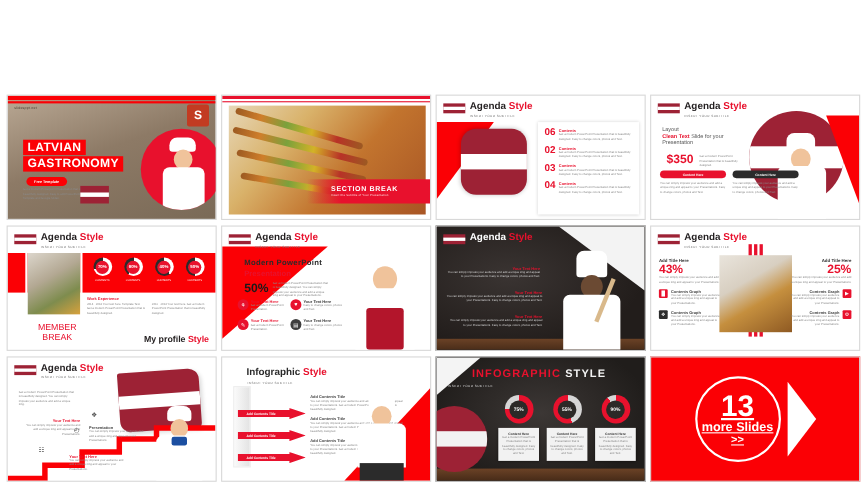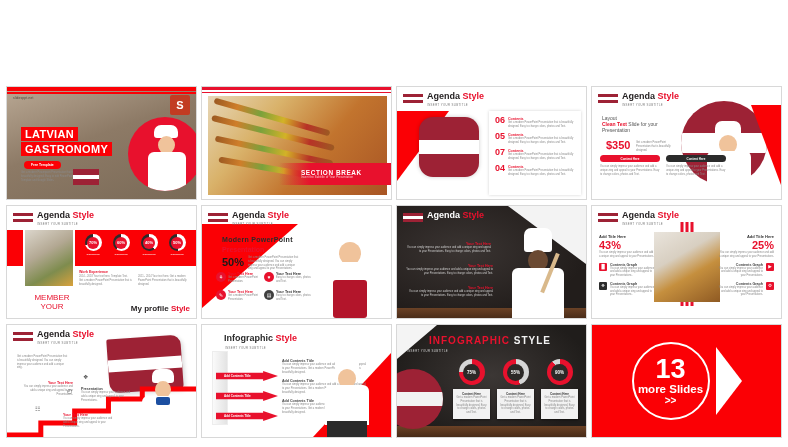--- a/index.html
+++ b/index.html
@@ -231,21 +231,21 @@
   .s11 .sub{ position:absolute; left:10px; top:22px;}
   .s11 .cards{ position:absolute; left:56px; right:8px; top:34px; display:flex; gap:7px;}
   .s11 .card{ flex:1; display:flex; flex-direction:column; align-items:center;}
   .s11 .panel{ margin-top:4px; width:100%; background:#f2f2f2; padding:3px 3px 4px;
                text-align:center; box-shadow:0 1px 2px rgba(0,0,0,.5);}
   .s11 .panel .h{ font-size:3px; font-weight:bold; color:#333;}
 
   
   .s12{ background:#fb0005; display:flex; align-items:center; justify-content:center; gap:4px;}
   .s12 .circle{ width:78px; height:78px; border-radius:50%; border:2.5px solid #fff;
-                display:flex; flex-direction:column; align-items:center; justify-content:center; color:#fff;}
+                display:flex; flex-direction:column; align-items:center; justify-content:center; color:#fff;text-decoration:underline;}
   .s12 .n{ font-size:27px; font-weight:bold; line-height:1;}
   .s12 .m{ font-size:11.5px; font-weight:bold; line-height:1.2;}
   .s12 .c{ font-size:10px; font-weight:bold; line-height:1;}
   .s12 .chev{ width:0;height:0; border-left:26px solid #fff;
               border-top:34px solid transparent; border-bottom:34px solid transparent;
               margin-left:2px;}
 </style>
 </head>
 <body>
 
@@ -301,28 +301,28 @@
       <div class="badge lv-flag" style="border-radius:14px;box-shadow:0 0 4px rgba(0,0,0,.2);"></div>
       <div class="list">
         <div class="item">
           <div class="num">06</div>
           <div class="txtcol">
             <div class="micro-title">Contents</div>
             <div class="tiny">Get a modern PowerPoint Presentation that is beautifully designed. Easy to change colors, photos and Text.</div>
           </div>
         </div>
         <div class="item">
-          <div class="num">05</div>
+          <div class="num">02</div>
           <div class="txtcol">
             <div class="micro-title">Contents</div>
             <div class="tiny">Get a modern PowerPoint Presentation that is beautifully designed. Easy to change colors, photos and Text.</div>
           </div>
         </div>
         <div class="item">
-          <div class="num">07</div>
+          <div class="num">03</div>
           <div class="txtcol">
             <div class="micro-title">Contents</div>
             <div class="tiny">Get a modern PowerPoint Presentation that is beautifully designed. Easy to change colors, photos and Text.</div>
           </div>
         </div>
         <div class="item">
           <div class="num">04</div>
           <div class="txtcol">
             <div class="micro-title">Contents</div>
             <div class="tiny">Get a modern PowerPoint Presentation that is beautifully designed. Easy to change colors, photos and Text.</div>
@@ -411,21 +411,21 @@
       </div>
       <div class="work">
         <div class="micro-title">Work Experience</div>
         <div style="display:flex;gap:6px;margin-top:1px;">
           <div class="tiny" style="flex:1;">2014 - 2018 Your text here. Template Text. Get a modern PowerPoint Presentation that is beautifully designed.</div>
           <div class="tiny" style="flex:1;">2011 - 2014 Your text here. Get a modern PowerPoint Presentation that is beautifully designed.</div>
         </div>
       </div>
       <div class="member">
         <div>MEMBER</div>
-        <div>YOUR</div>
+        <div>BREAK</div>
       </div>
       <div class="prof">
         <span>My profile</span>
         <span class="accent">Style</span>
       </div>
     </div>
 
     <div class="slide s6">
       <div class="redtri"></div>
       <div class="agenda-head">

